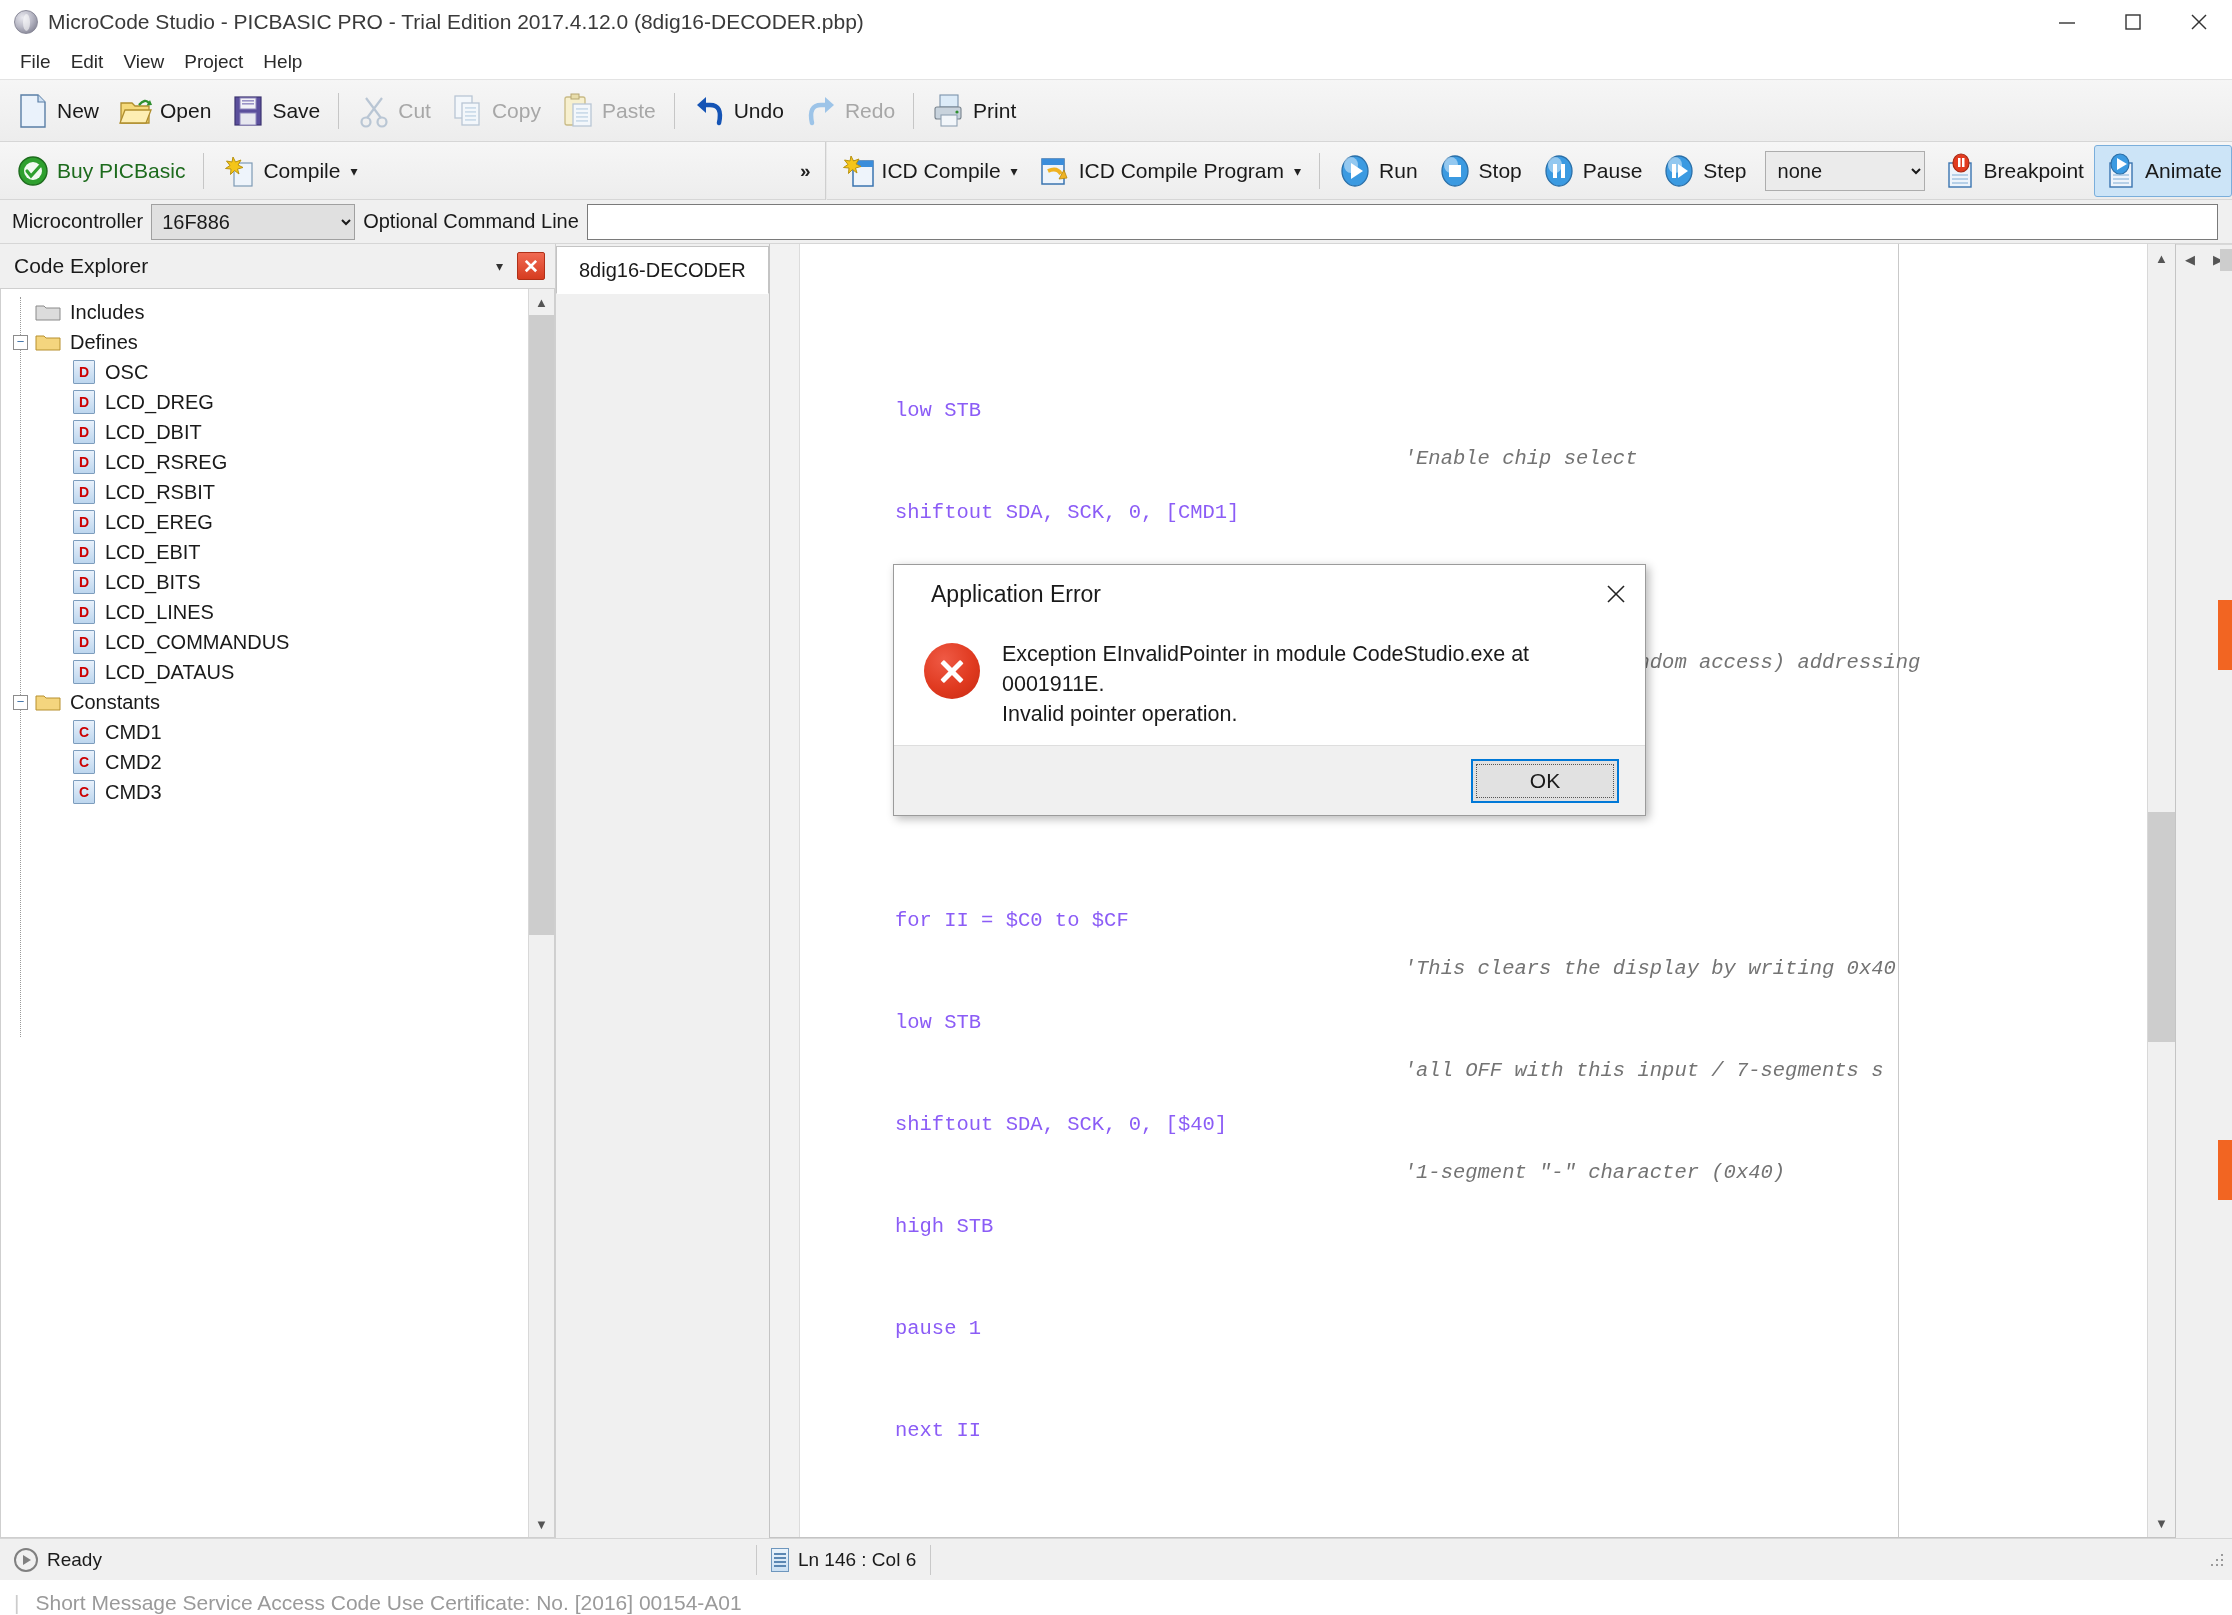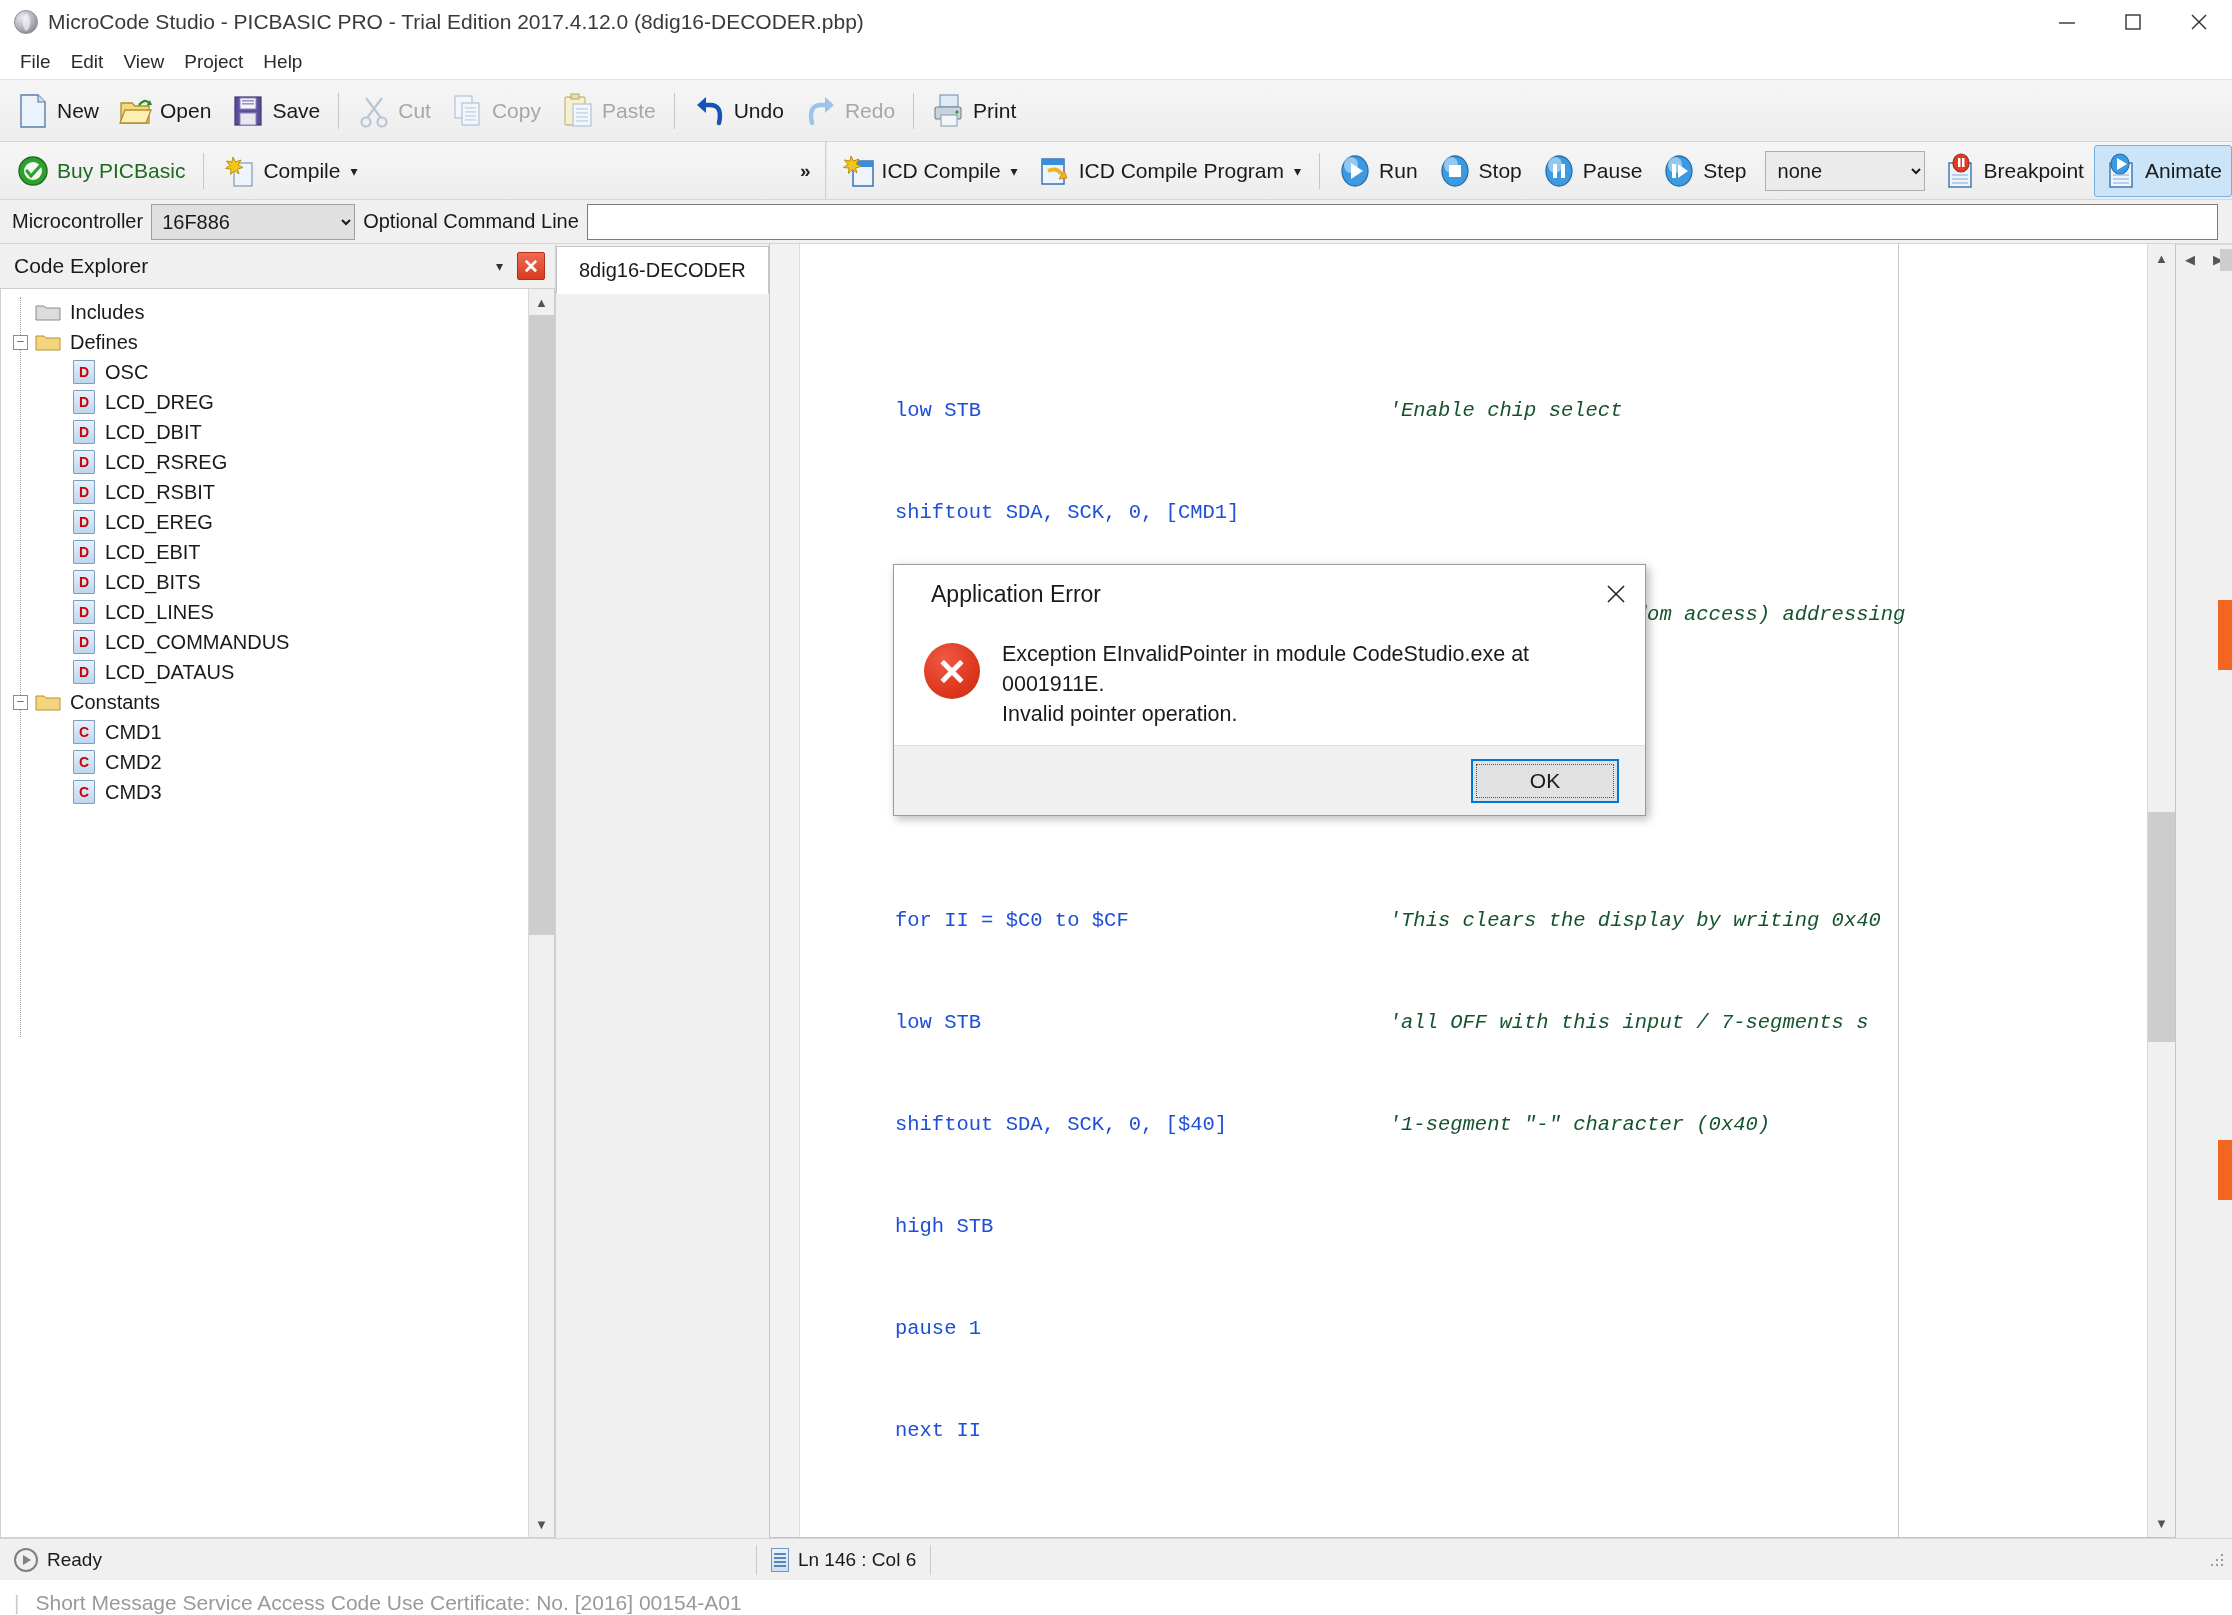--- a/index.html
+++ b/index.html
@@ -346,22 +346,22 @@
     overflow: hidden;
     font-family: "Liberation Mono", monospace;
     font-size: 20.5px;
     line-height: 34px;
     padding: 14px 0 0 0;
     white-space: pre;
     min-width: 0;
   }
   .code .ln { height: 34px; position: relative; }
   .code .cl { position: absolute; left: 46px; }
-  .code .cm { position: absolute; left: 589px; font-style: italic; color: #14532d; }
-  .kw { color: #1d4ed8; }
+  .code .cm { position: absolute; left: 604px; font-style: italic; color: #737373; margin-top: 48px; }
+  .kw { color: #8b5cf6; }
   .vline {
     position: absolute;
     top: 0; bottom: 0;
     left: 1098px;
     width: 1px;
     background: #c9c9c9;
   }
   .vscroll {
     width: 28px;
     flex: 0 0 28px;

